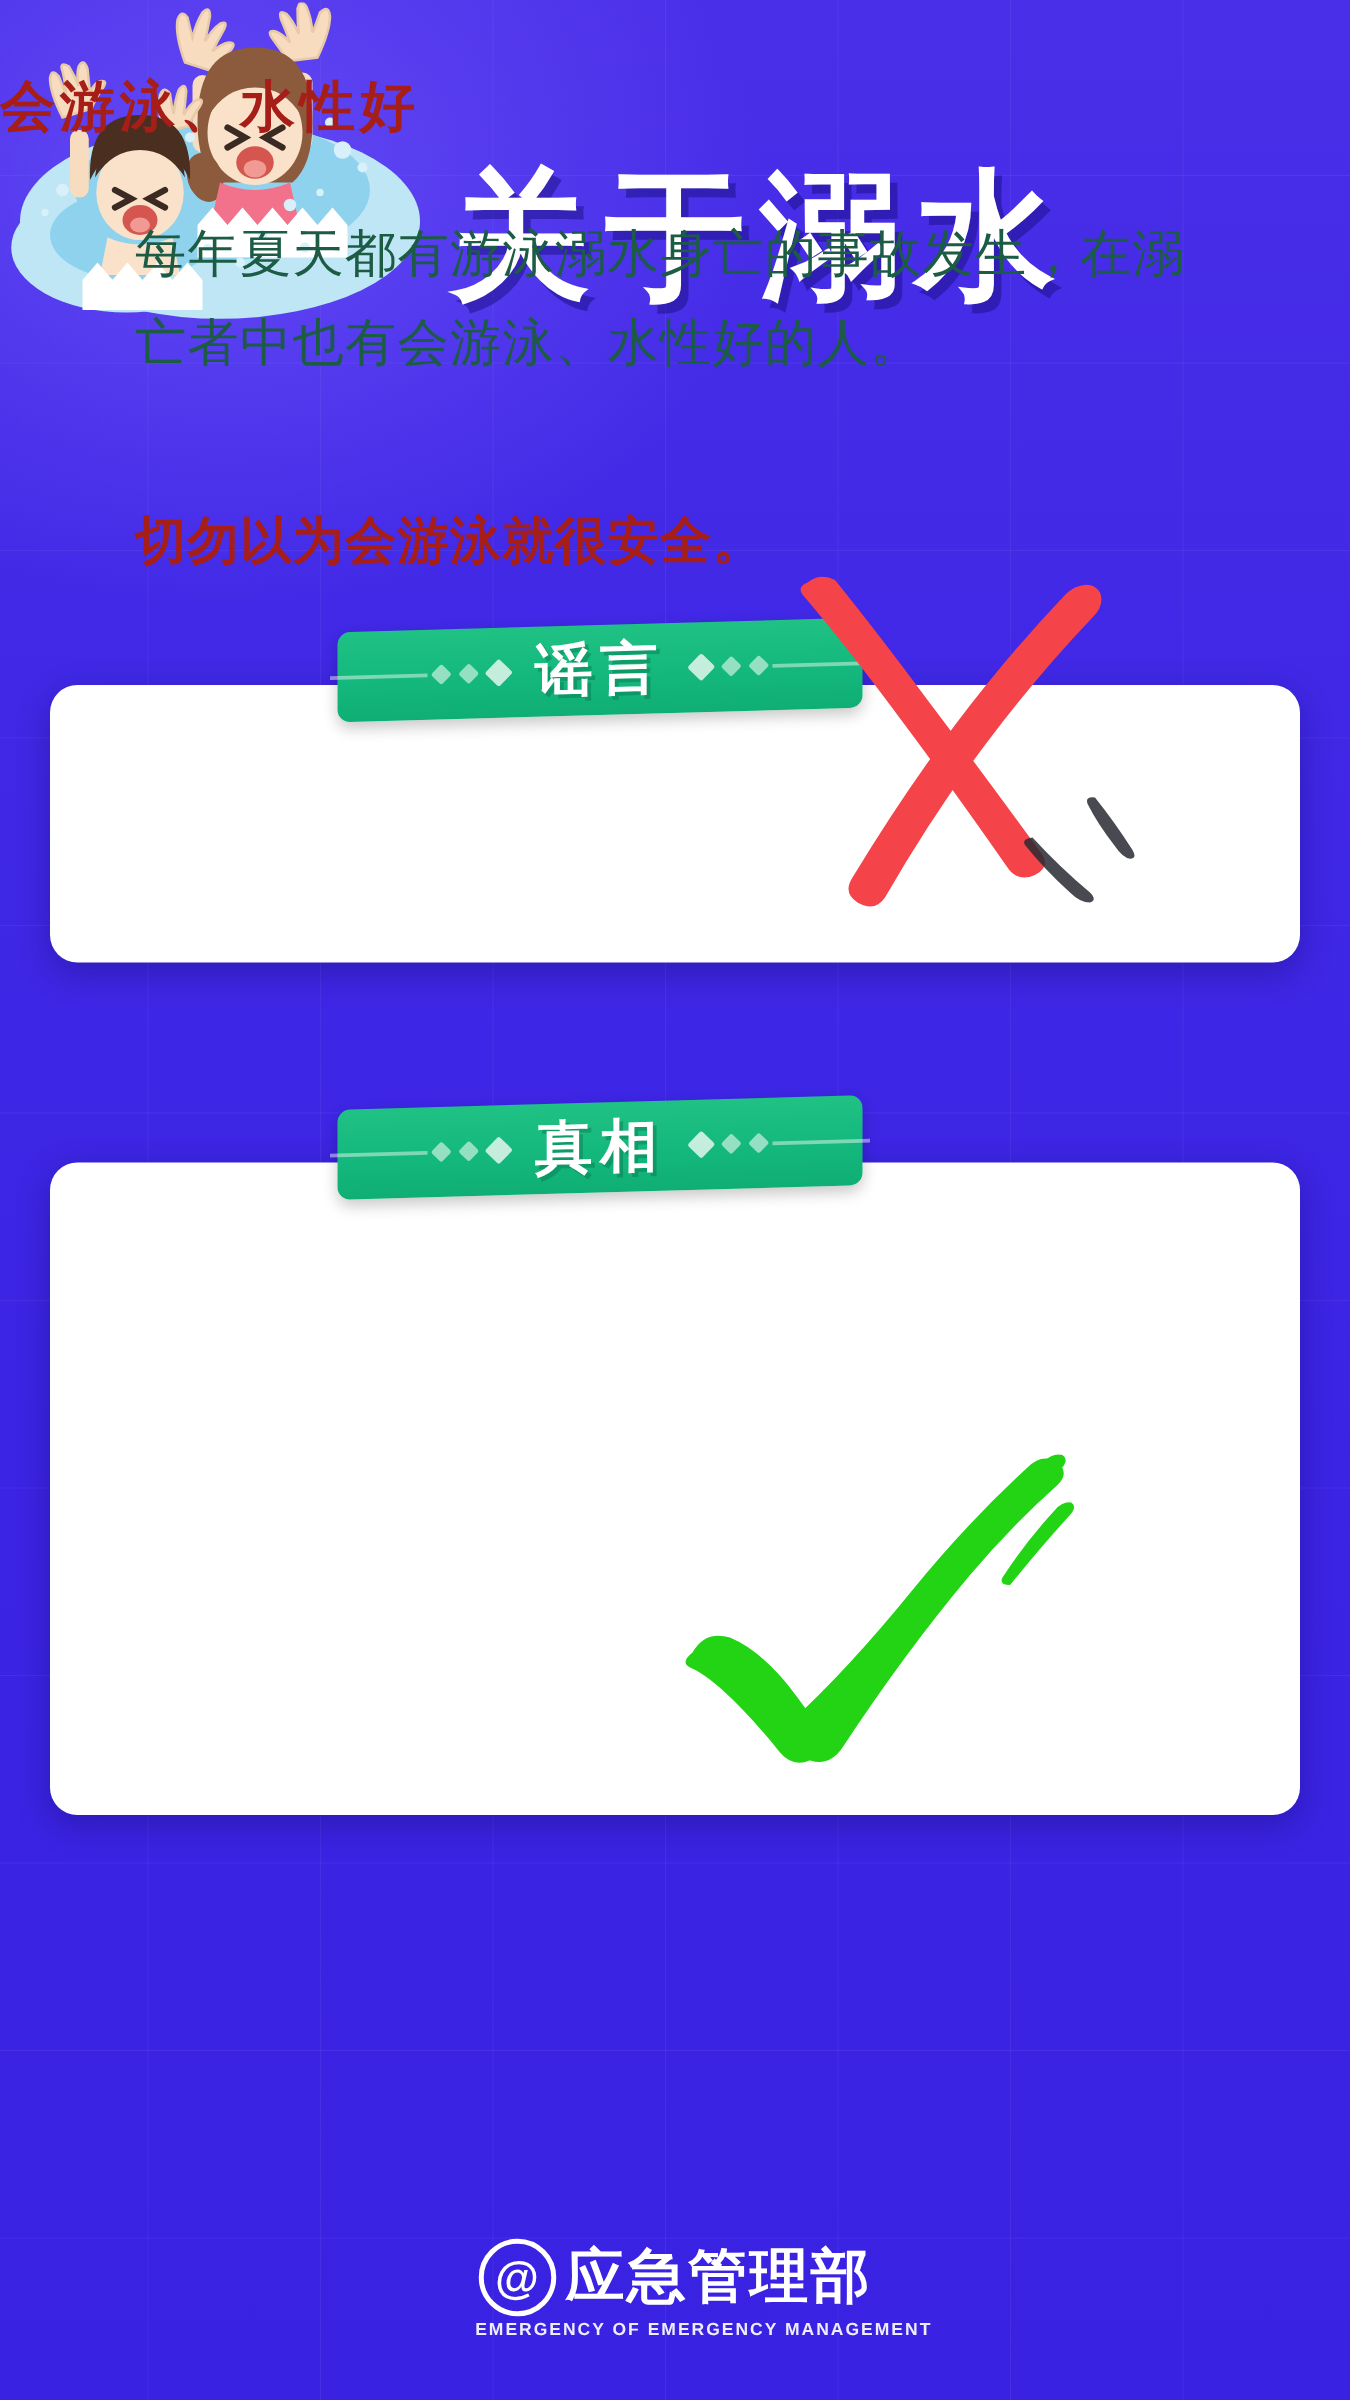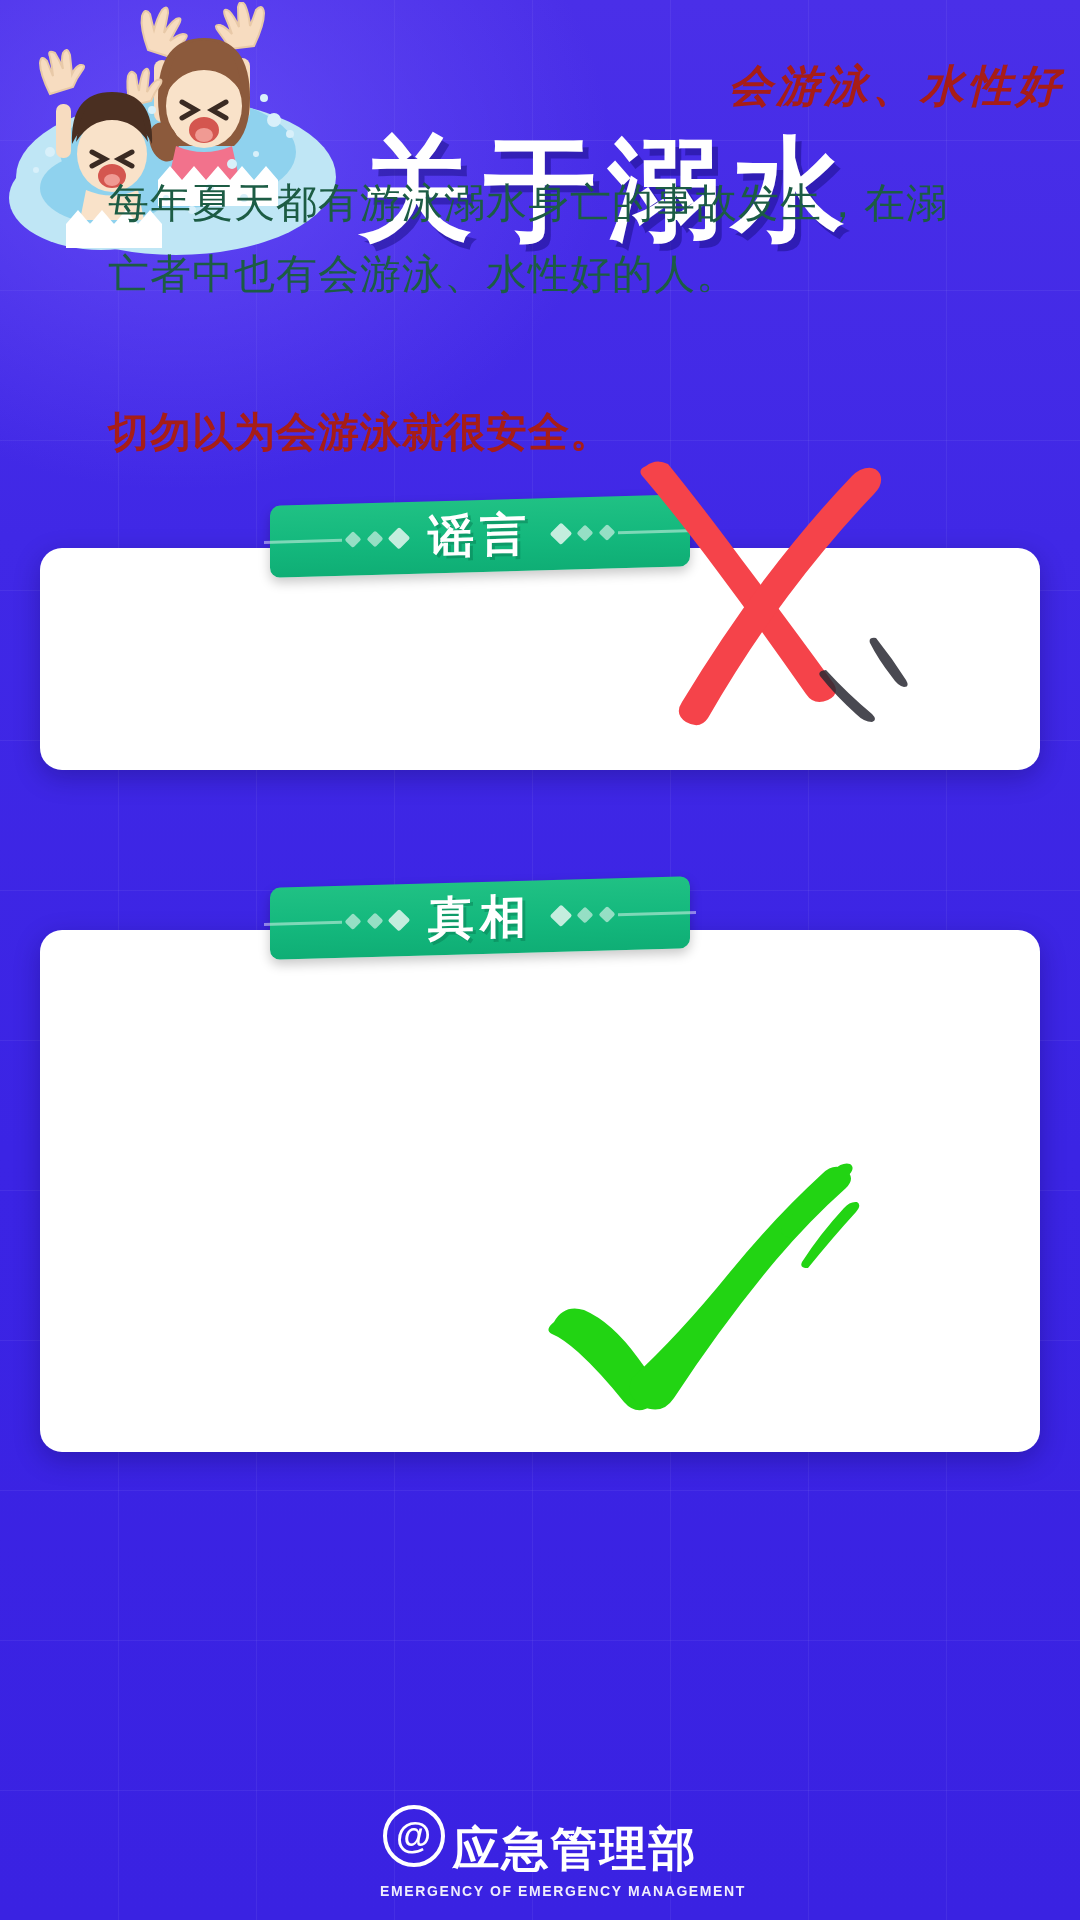--- a/index.html
+++ b/index.html
@@ -83,26 +83,25 @@
   
   .card{
     position:absolute;left:40px;width:1000px;background:#ffffff;
     border-radius:22px;box-shadow:0 8px 26px rgba(12,5,70,.30);
     z-index:3;
   }
   #card-myth{top:548px;height:222px;}
   #card-truth{top:930px;height:522px;}
 
   .myth-text{
-    position:absolute;left:0;right:16px;top:52px;text-align:right;
+    position:absolute;left:0;right:0;top:52px;text-align:left;
     color:#a71d17;font-size:44px;line-height:1.55;font-weight:bold;
     letter-spacing:4px;
     font-family:"DejaVu Serif","Liberation Serif",serif;
     z-index:6;
-    font-style:italic;
   }
 
   .truth-body{
     position:absolute;left:108px;right:96px;top:168px;
     color:#1c5c44;font-size:41px;line-height:1.72;letter-spacing:1px;
     font-family:"DejaVu Sans","Liberation Sans",sans-serif;
     z-index:6;
   }
   .truth-emph{
     position:absolute;left:108px;right:96px;top:400px;
@@ -125,21 +124,20 @@
   }
   .logo-row{display:flex;align-items:center;gap:8px;}
   .logo-at{
     width:54px;height:54px;border:4px solid #ffffff;border-radius:50%;
     position:relative;display:flex;align-items:center;justify-content:center;
     color:#ffffff;font-size:36px;font-weight:bold;line-height:1;
   }
   .logo-cn{
     color:#ffffff;font-size:47px;font-weight:bold;letter-spacing:2px;
     font-family:"DejaVu Sans","Liberation Sans",sans-serif;
-    margin-top:28px;
   }
   .logo-en{
     color:rgba(255,255,255,.92);font-size:14px;letter-spacing:1.6px;
     margin-top:2px;margin-left:46px;font-weight:bold;
     font-family:"Liberation Sans",sans-serif;
   }
 </style>
 </head>
 <body>
 

